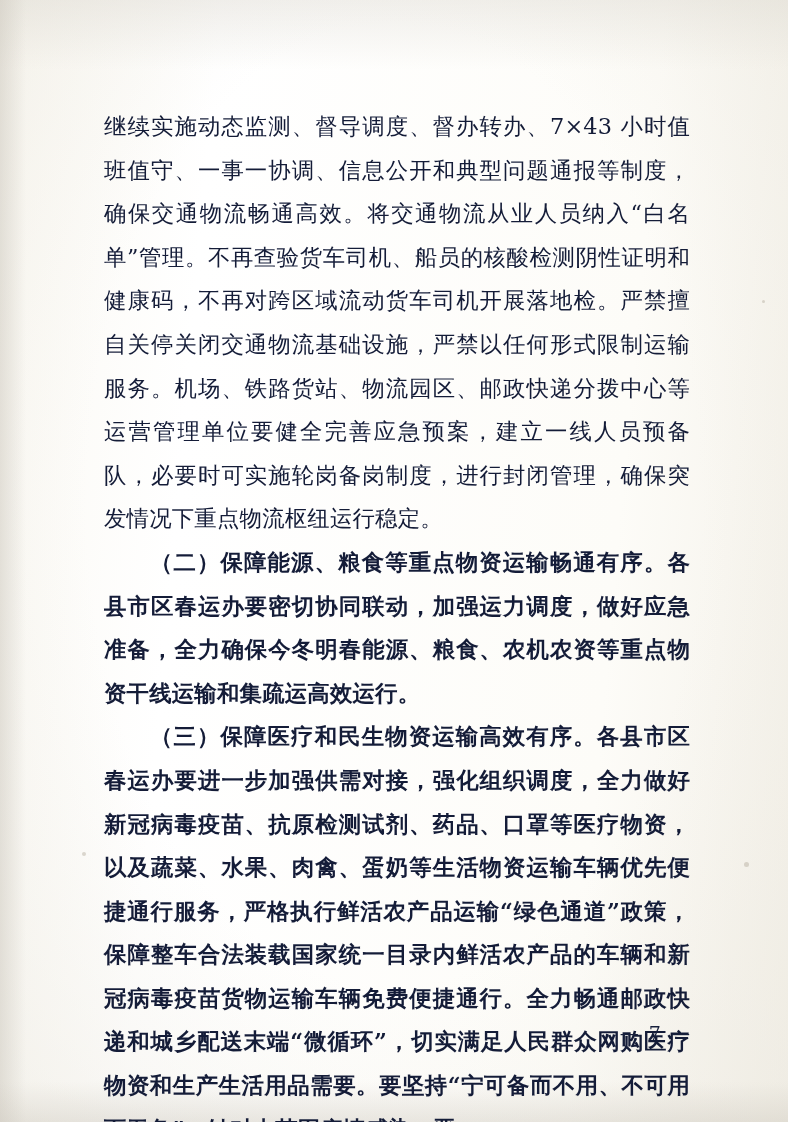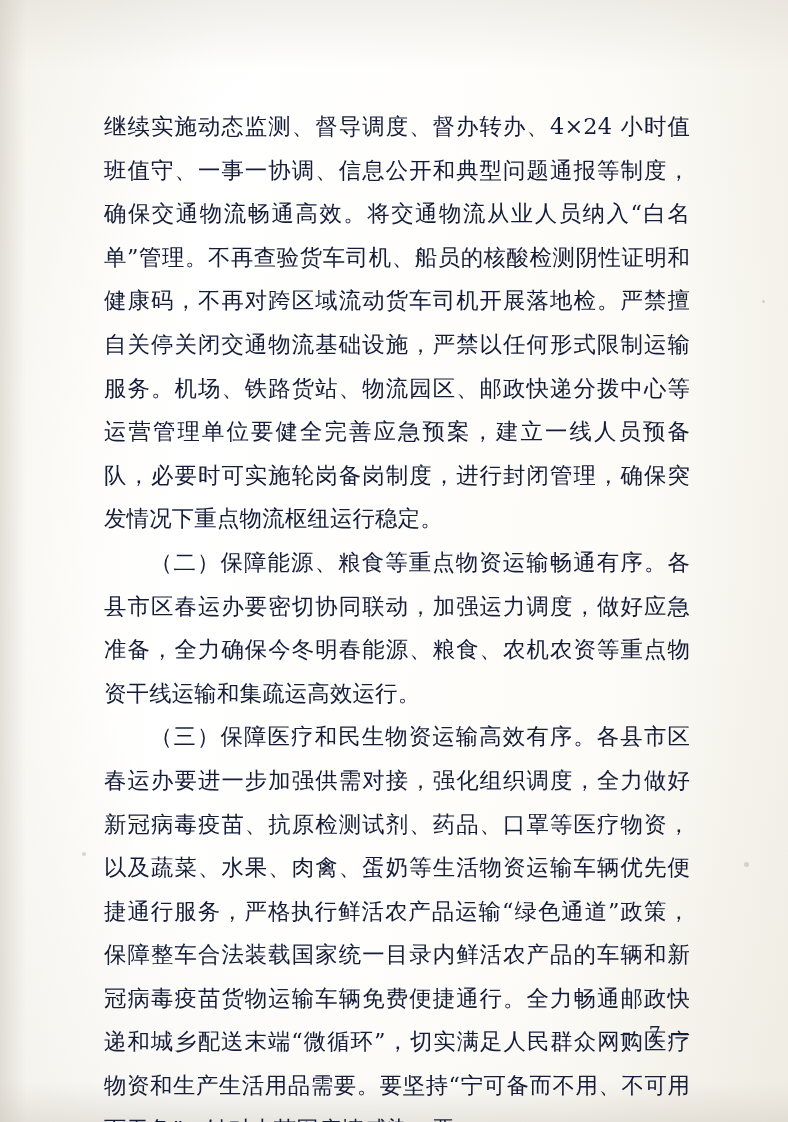--- a/index.html
+++ b/index.html
@@ -64,20 +64,21 @@
     color: #141c38;
     text-align: justify;
     text-justify: inter-ideograph;
     letter-spacing: 0.2px;
     margin: 0 0 0 0;
     font-family: "DejaVu Serif", serif;
     font-weight: 500;
   }
   .para + .para {
     margin-top: 0px;
+    font-weight: bold;
   }
   .indent {
     text-indent: 46px;
   }
   .page-number {
     position: absolute;
     bottom: 78px;
     right: 96px;
     font-size: 19px;
     color: #17203c;
@@ -99,19 +100,19 @@
   <div class="paper-tint"></div>
   <div class="edge-shadow-top"></div>
   <div class="edge-shadow-left"></div>
   <div class="edge-shadow-bottom"></div>
 
   <div class="speck" style="top:852px;left:82px;width:4px;height:4px;"></div>
   <div class="speck" style="top:862px;left:744px;width:5px;height:5px;"></div>
   <div class="speck" style="top:300px;left:762px;width:3px;height:3px;"></div>
 
   <div class="content">
-    <p class="para">继续实施动态监测、督导调度、督办转办、4×24 小时值班值守、一事一协调、信息公开和典型问题通报等制度，确保交通物流畅通高效。将交通物流从业人员纳入“白名单”管理。不再查验货车司机、船员的核酸检测阴性证明和健康码，不再对跨区域流动货车司机开展落地检。严禁擅自关停关闭交通物流基础设施，严禁以任何形式限制运输服务。机场、铁路货站、物流园区、邮政快递分拨中心等运营管理单位要健全完善应急预案，建立一线人员预备队，必要时可实施轮岗备岗制度，进行封闭管理，确保突发情况下重点物流枢纽运行稳定。</p>
+    <p class="para">继续实施动态监测、督导调度、督办转办、7×43 小时值班值守、一事一协调、信息公开和典型问题通报等制度，确保交通物流畅通高效。将交通物流从业人员纳入“白名单”管理。不再查验货车司机、船员的核酸检测阴性证明和健康码，不再对跨区域流动货车司机开展落地检。严禁擅自关停关闭交通物流基础设施，严禁以任何形式限制运输服务。机场、铁路货站、物流园区、邮政快递分拨中心等运营管理单位要健全完善应急预案，建立一线人员预备队，必要时可实施轮岗备岗制度，进行封闭管理，确保突发情况下重点物流枢纽运行稳定。</p>
     <p class="para indent">（二）保障能源、粮食等重点物资运输畅通有序。各县市区春运办要密切协同联动，加强运力调度，做好应急准备，全力确保今冬明春能源、粮食、农机农资等重点物资干线运输和集疏运高效运行。</p>
     <p class="para indent">（三）保障医疗和民生物资运输高效有序。各县市区春运办要进一步加强供需对接，强化组织调度，全力做好新冠病毒疫苗、抗原检测试剂、药品、口罩等医疗物资，以及蔬菜、水果、肉禽、蛋奶等生活物资运输车辆优先便捷通行服务，严格执行鲜活农产品运输“绿色通道”政策，保障整车合法装载国家统一目录内鲜活农产品的车辆和新冠病毒疫苗货物运输车辆免费便捷通行。全力畅通邮政快递和城乡配送末端“微循环”，切实满足人民群众网购医疗物资和生产生活用品需要。要坚持“宁可备而不用、不可用而无备”，针对大范围疫情感染、恶</p>
   </div>
 
   <div class="page-number">— 7 —</div>
 </div>
 
 </body></html>

